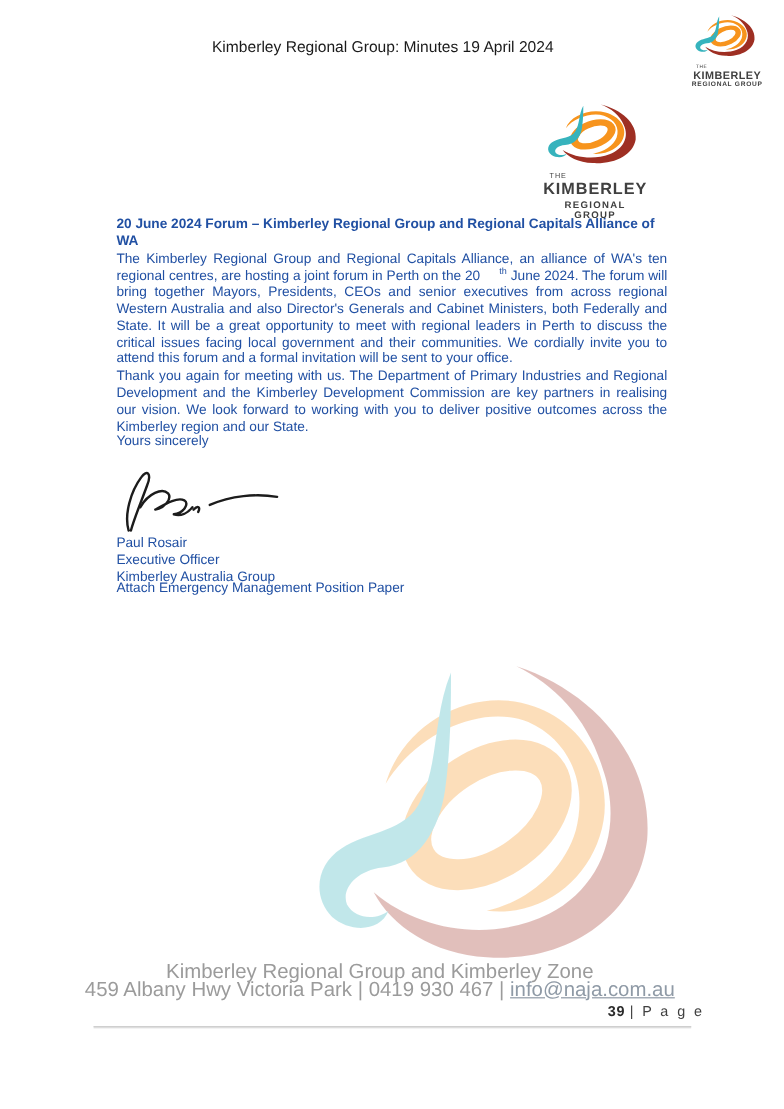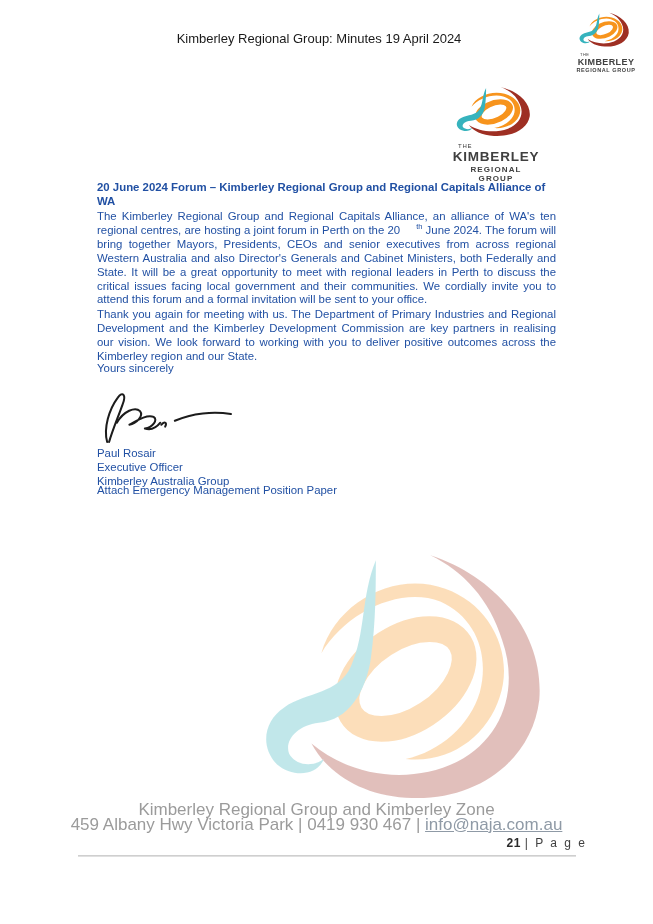--- a/index.html
+++ b/index.html
@@ -126,19 +126,19 @@
     <div><span>459 Albany Hwy Victoria Park | 0419 930 467 | </span><a>info@naja.com.au</a></div>
   </div>
 
   <div class="watermark">
     <svg viewBox="0 0 130 100" preserveAspectRatio="none">
         <use href="#krg-mark"></use>
       </svg>
   </div>
 
   <div class="page-number">
-    <span class="num">21</span>
+    <span class="num">39</span>
     <span class="lbl">| P a g e</span>
   </div>
 
   <div class="footer-rule"></div>
 
 </div>
 
 </body></html>

